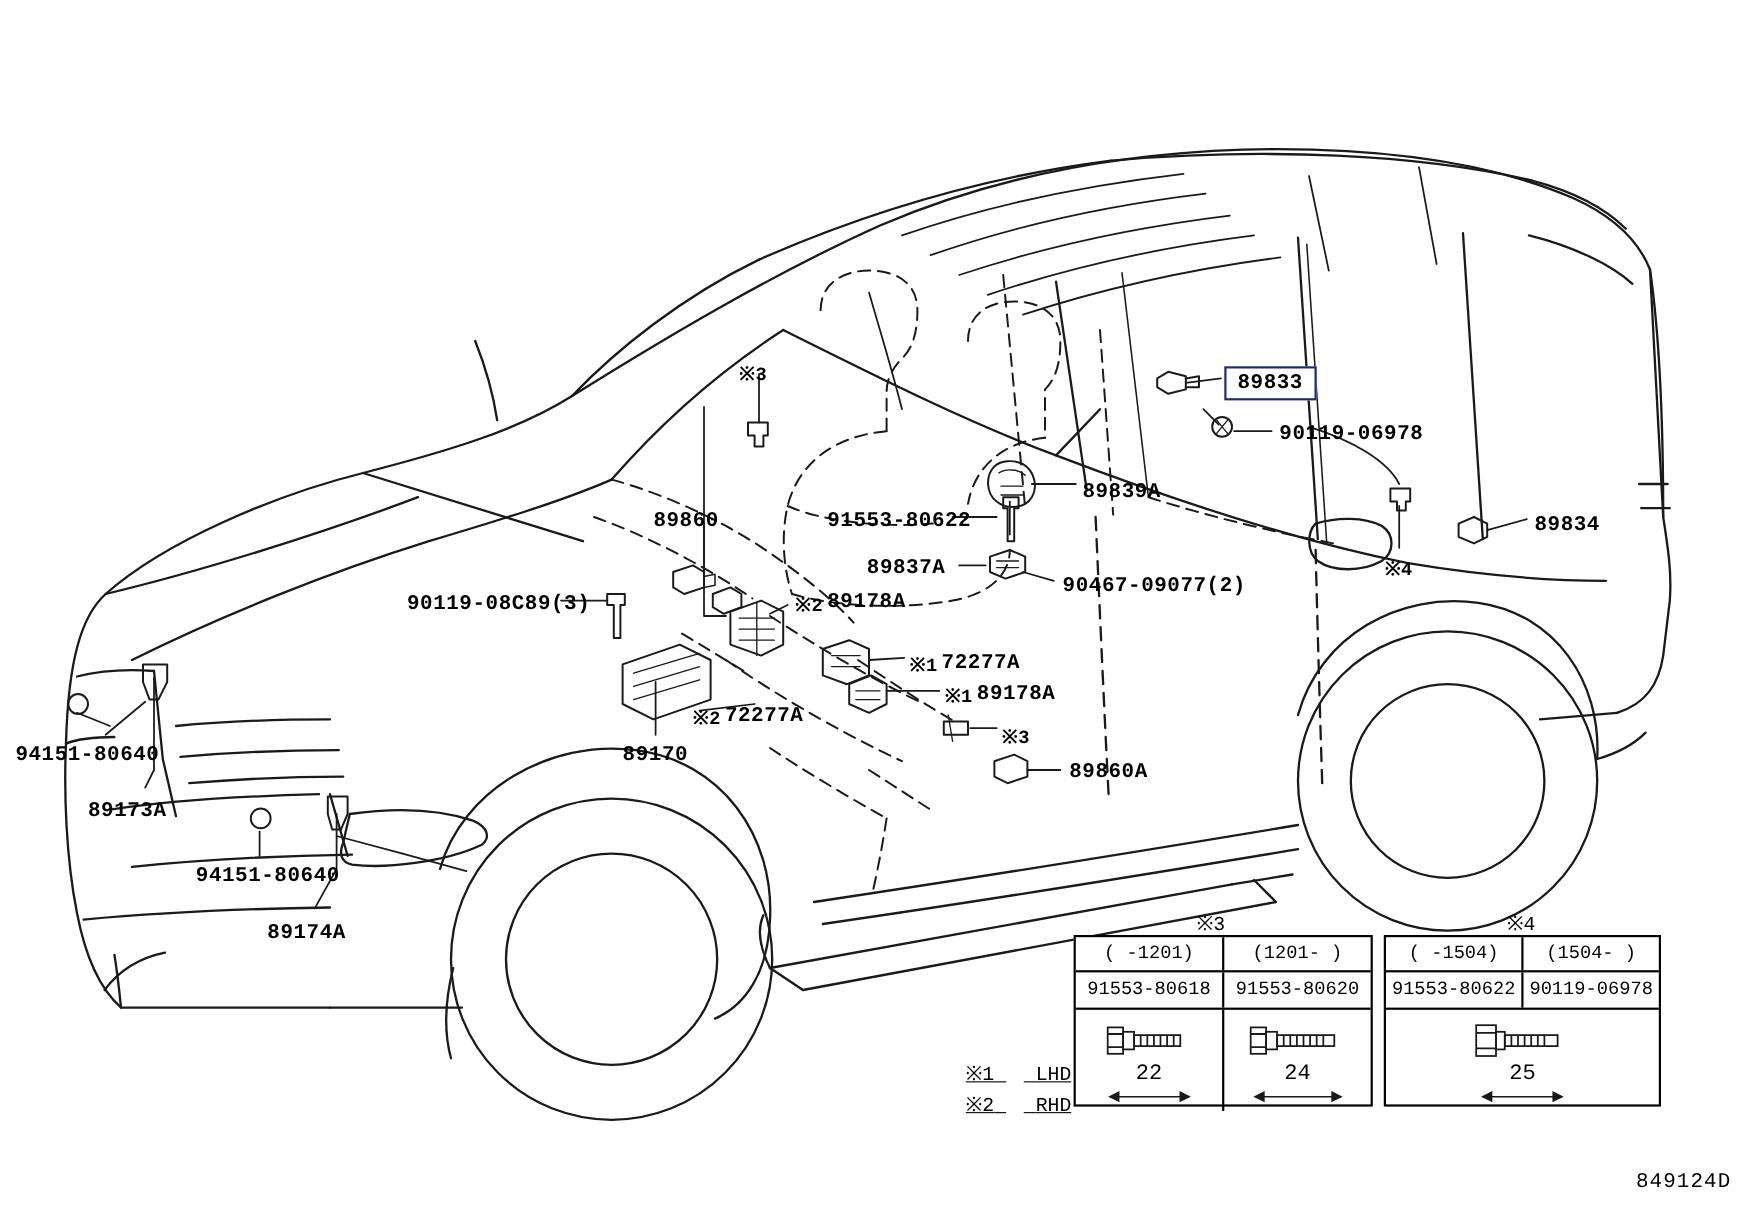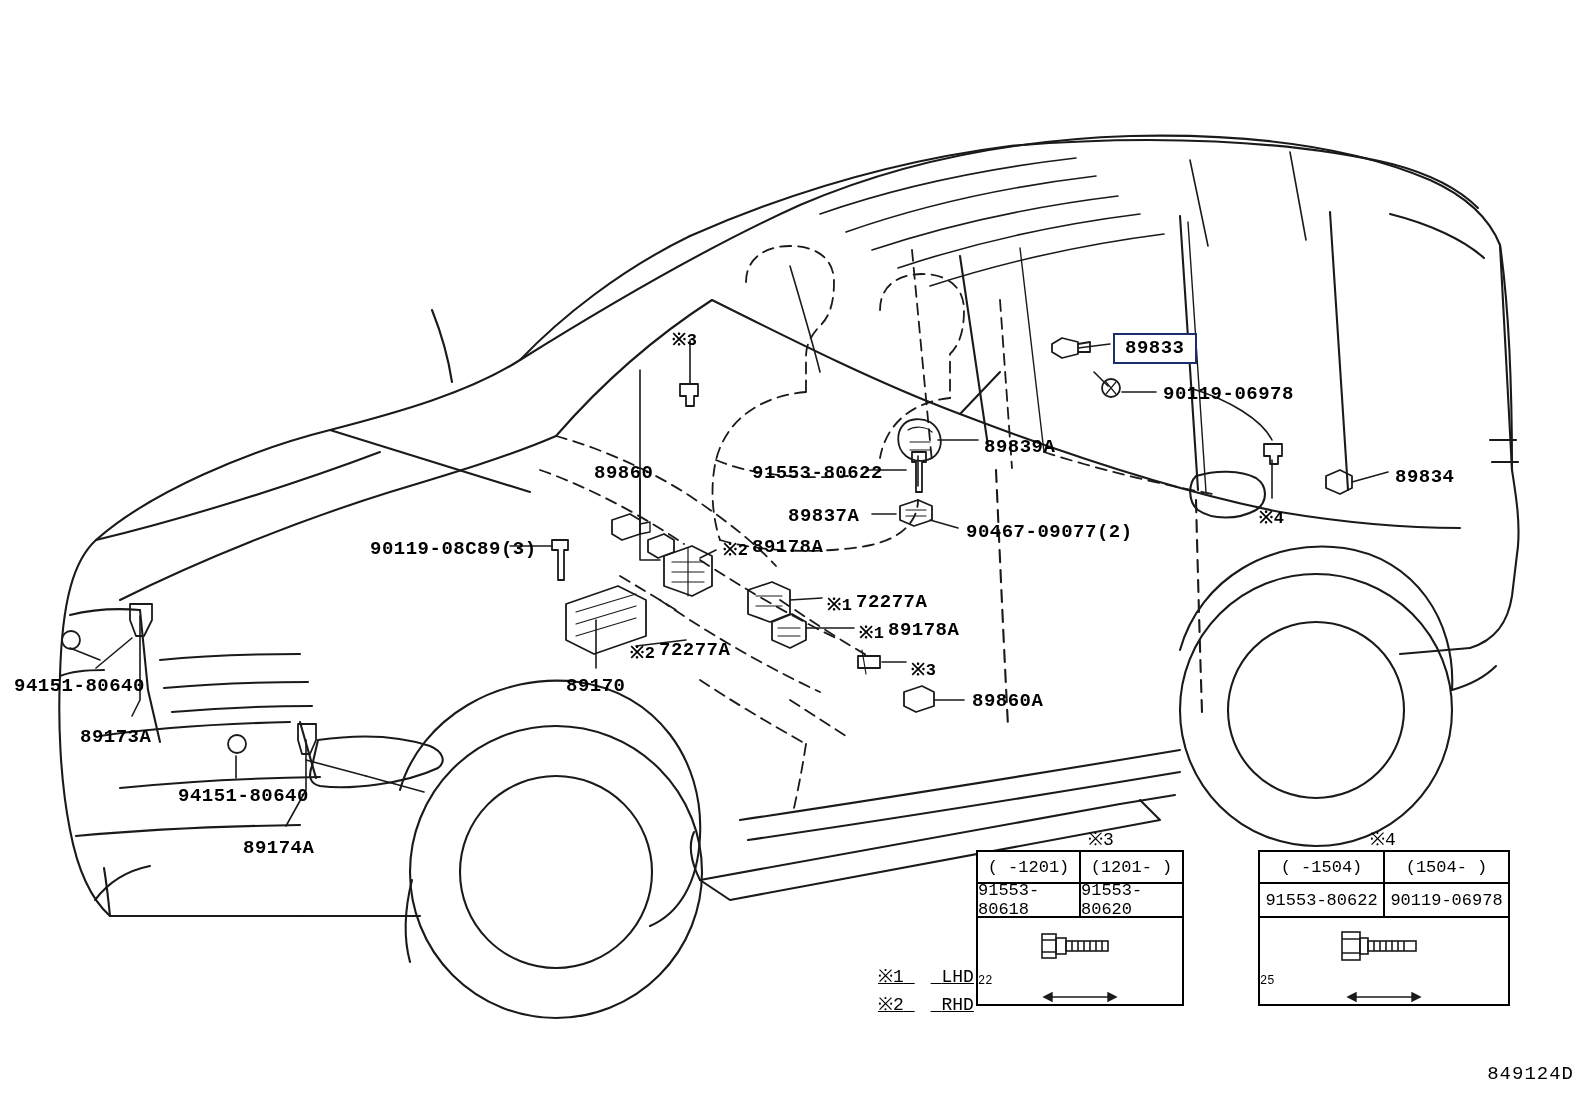--- a/index.html
+++ b/index.html
@@ -19,21 +19,21 @@
   .tbl .hdr > div{flex:1;display:flex;align-items:center;justify-content:center;
      font-size:17px;border-right:2px solid #000;box-sizing:border-box;}
   .tbl .hdr > div:last-child{border-right:none;}
   .tbl .pn{display:flex;height:32px;border-top:2px solid #000;border-bottom:2px solid #000;}
   .tbl .pn > div{flex:1;display:flex;align-items:center;justify-content:center;
      font-size:17px;border-right:2px solid #000;box-sizing:border-box;}
   .tbl .pn > div:last-child{border-right:none;}
   .tbl .pics{display:flex;height:92px;}
   .tbl .pics > div{flex:1;position:relative;border-right:2px solid #000;box-sizing:border-box;}
   .tbl .pics > div:last-child{border-right:none;}
-  .tbl .dim{position:absolute;left:0;right:0;bottom:22px;text-align:left;font-size:12px;}
+  .tbl .dim{position:absolute;left:0;right:0;bottom:22px;text-align:center;font-size:20px;}
   .tblcap{position:absolute;font-size:18px;}
   .boltsvg{position:absolute;left:50%;top:8px;transform:translateX(-50%);}
   .dimarrow{position:absolute;bottom:6px;left:50%;transform:translateX(-50%);}
 </style>
 </head>
 <body>
 
 <div id="stage">
 
 <svg id="art" viewBox="0 0 1592 1099">
@@ -303,21 +303,21 @@
   <span style="display:inline-block;width:16px"></span>
   <span>LHD</span>
 </div>
 <div class="note" style="left:878px;top:991px;">
   <span>※2</span>
   <span style="display:inline-block;width:16px"></span>
   <span>RHD</span>
 </div>
 
 <div class="tblcap" style="left:1088px;top:826px;">※3</div>
-<div class="tbl" style="left:976px;top:850px;width:208px;height:156px;">
+<div class="tbl" style="left:976px;top:850px;width:272px;height:156px;">
   <div class="hdr">
     <div>(    -1201)</div>
     <div>(1201-    )</div>
   </div>
   <div class="pn">
     <div>91553-80618</div>
     <div>91553-80620</div>
   </div>
   <div class="pics">
     <div>
@@ -332,20 +332,39 @@
       </svg>
       <svg class="dimarrow" width="92" height="14" viewBox="0 0 92 14">
         <g stroke="#1a1a1a" stroke-width="1.4" fill="#1a1a1a">
           <path d="M10 7 L82 7" fill="none"></path>
           <path d="M10 7 L18 3 L18 11 Z"></path>
               <path d="M82 7 L74 3 L74 11 Z"></path>
         </g>
       </svg>
       <div class="dim">22</div>
     </div>
+    <div>
+      <svg class="boltsvg" width="98" height="40" viewBox="0 0 98 40">
+        <g fill="none" stroke="#1a1a1a" stroke-width="1.6">
+          <rect x="6" y="8" width="14" height="24"></rect>
+              <path d="M6 14 L20 14 M6 26 L20 26"></path>
+          <rect x="20" y="12" width="10" height="16"></rect>
+          <rect x="30" y="15" width="52" height="10"></rect>
+          <path d="M36 15 L36 25 M42 15 L42 25 M48 15 L48 25 M54 15 L54 25 M60 15 L60 25 M66 15 L66 25 M72 15 L72 25"></path>
+        </g>
+      </svg>
+      <svg class="dimarrow" width="98" height="14" viewBox="0 0 98 14">
+        <g stroke="#1a1a1a" stroke-width="1.4" fill="#1a1a1a">
+          <path d="M10 7 L88 7" fill="none"></path>
+          <path d="M10 7 L18 3 L18 11 Z"></path>
+              <path d="M88 7 L80 3 L80 11 Z"></path>
+        </g>
+      </svg>
+      <div class="dim">24</div>
+    </div>
   </div>
 </div>
 
 <div class="tblcap" style="left:1370px;top:826px;">※4</div>
 <div class="tbl" style="left:1258px;top:850px;width:252px;height:156px;">
   <div class="hdr">
     <div>(    -1504)</div>
     <div>(1504-    )</div>
   </div>
   <div class="pn">

